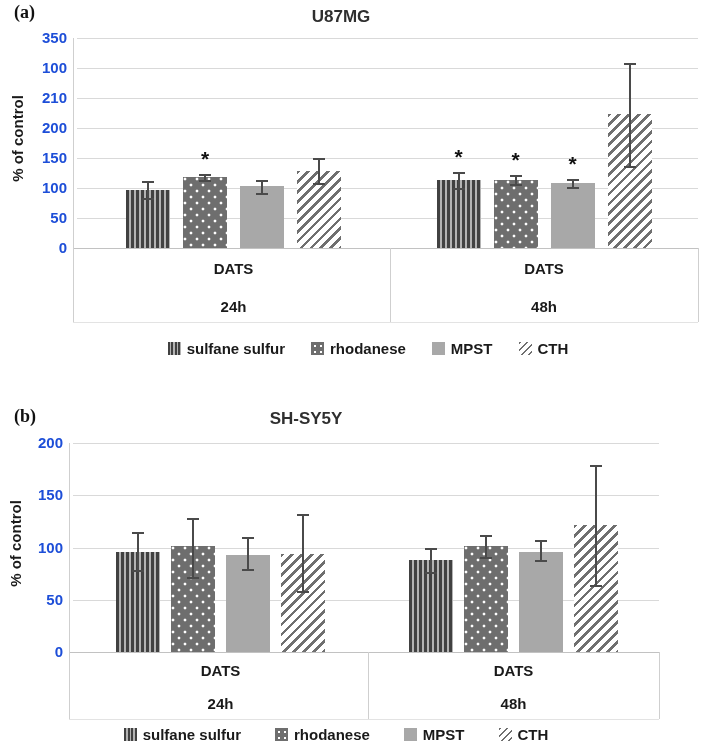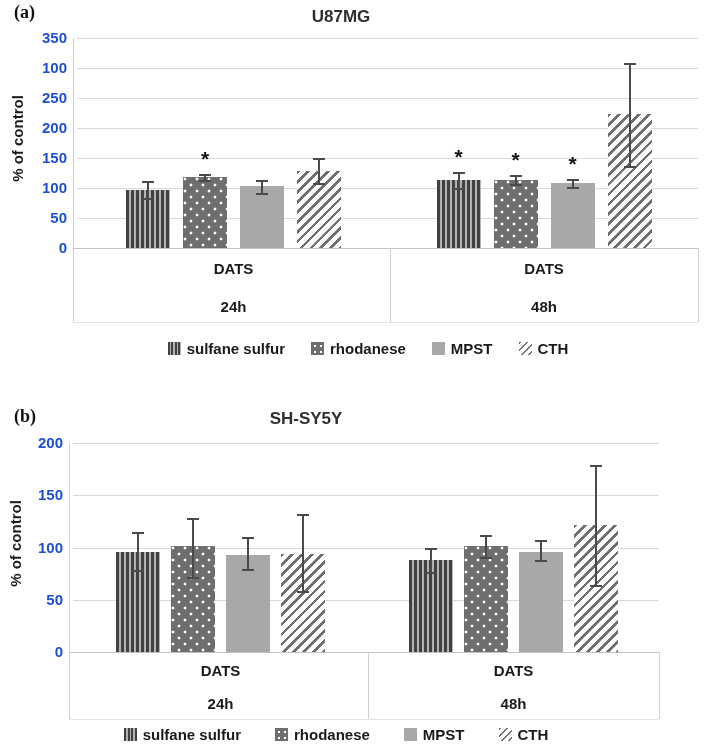--- a/index.html
+++ b/index.html
@@ -48,21 +48,21 @@
       <div class="ytick" style="left: 21px; top: 238px;">0</div>
       <div class="gridline" style="left: 77px; width: 621px; top: 218px;"></div>
       <div class="ytick" style="left: 21px; top: 208px;">50</div>
       <div class="gridline" style="left: 77px; width: 621px; top: 188px;"></div>
       <div class="ytick" style="left: 21px; top: 178px;">100</div>
       <div class="gridline" style="left: 77px; width: 621px; top: 158px;"></div>
       <div class="ytick" style="left: 21px; top: 148px;">150</div>
       <div class="gridline" style="left: 77px; width: 621px; top: 128px;"></div>
       <div class="ytick" style="left: 21px; top: 118px;">200</div>
       <div class="gridline" style="left: 77px; width: 621px; top: 98px;"></div>
-      <div class="ytick" style="left: 21px; top: 88px;">250</div>
+      <div class="ytick" style="left: 21px; top: 88px;">210</div>
       <div class="gridline" style="left: 77px; width: 621px; top: 68px;"></div>
       <div class="ytick" style="left: 21px; top: 58px;">100</div>
       <div class="gridline" style="left: 77px; width: 621px; top: 38px;"></div>
       <div class="ytick" style="left: 21px; top: 28px;">350</div>
       <div class="baseline" style="left: 73px; width: 625px; top: 248px;"></div>
       <div class="vline" style="left: 73px; top: 38px; height: 284px;"></div>
       <div class="vline" style="left: 390px; top: 248px; height: 74px;"></div>
       <div class="vline" style="left: 698px; top: 248px; height: 74px;"></div>
       <div class="gridline" style="left: 73px; width: 625px; top: 322px; background: rgb(227, 227, 227);"></div>
       <div class="band-label" style="left: 77px; width: 313px; top: 260px;">DATS</div>

